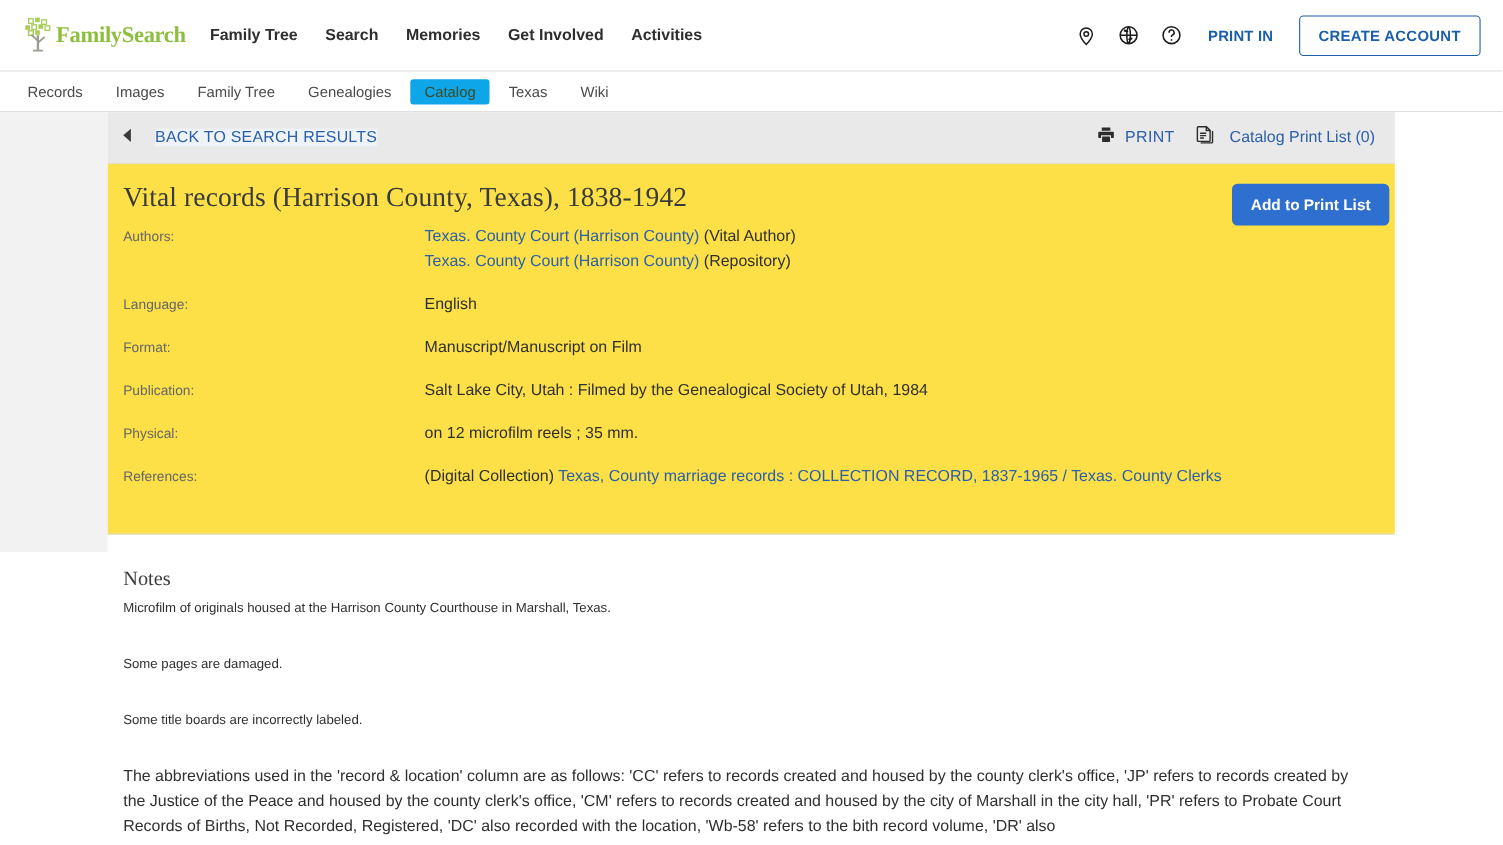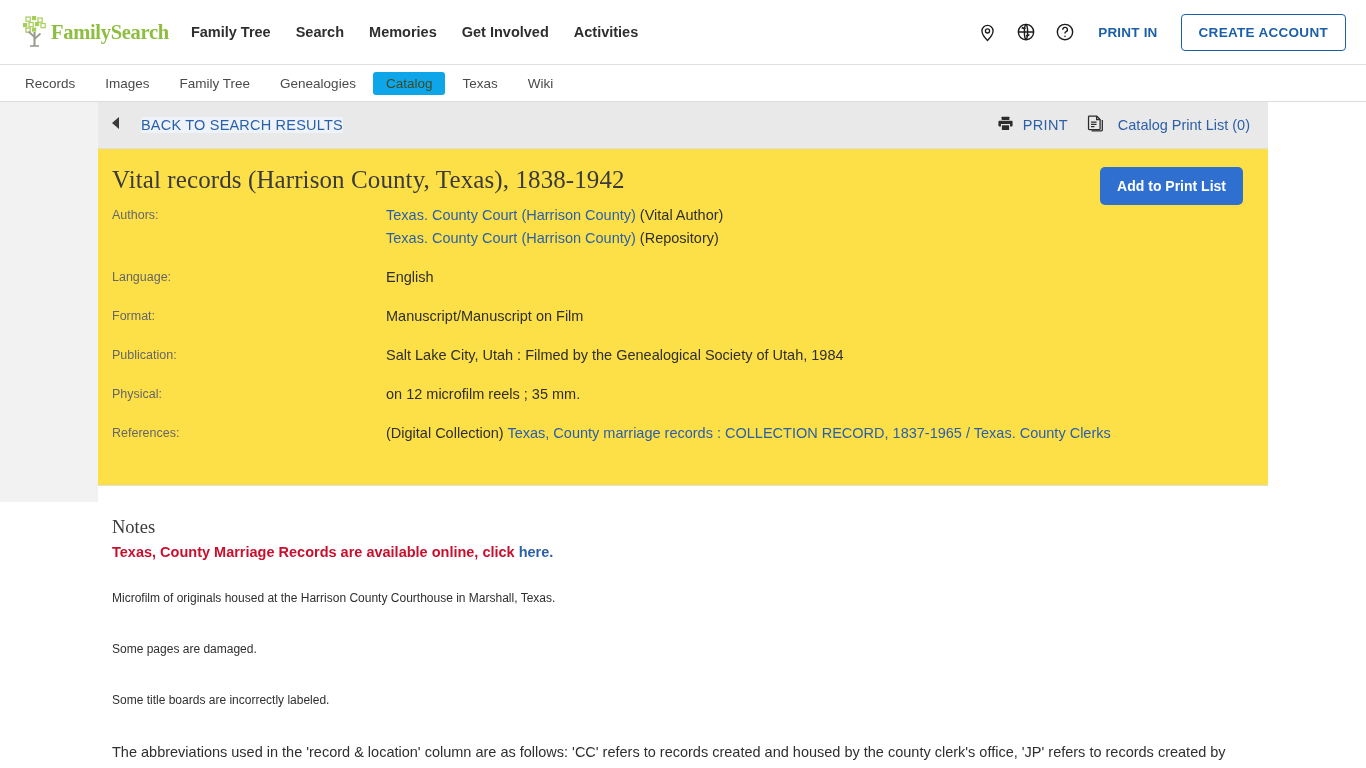--- a/index.html
+++ b/index.html
@@ -190,21 +190,21 @@
     padding-bottom: 16px !important;
     max-width: 390px;
   }
   .meta-value a, .ln {
     color: #2b5fa8;
     text-decoration: none;
     cursor: pointer;
   }
   .add-print-btn {
     position: absolute;
-    right: 25px;
+    right: 5px;
     top: 18px;
     background: #2f6fd0;
     color: #ffffff;
     border: none;
     border-radius: 5px;
     font-size: 14px;
     font-weight: bold;
     padding: 11px 17px;
     cursor: pointer;
     font-family: "Liberation Sans", sans-serif;
@@ -382,21 +382,20 @@
           <tr>
             <td class="meta-label">References:</td>
             <td class="meta-value"><span>(Digital Collection) </span><a href="#" class="ln">Texas, County marriage records : COLLECTION RECORD, 1837-1965 / Texas. County Clerks</a></td>
           </tr>
         </tbody>
       </table>
     </div>
 
     <div class="notes">
       <h2>Notes</h2>
-      <p class="note-red"><span>Texas, County Marriage Records are available online, click </span><a href="#">here.</a></p>
       <p class="note-p">Microfilm of originals housed at the Harrison County Courthouse in Marshall, Texas.</p>
       <p class="note-p">Some pages are damaged.</p>
       <p class="note-p">Some title boards are incorrectly labeled.</p>
       <p class="note-long">The abbreviations used in the 'record &amp; location' column are as follows: 'CC' refers to records created and housed by the county clerk's office, 'JP' refers to records created by the Justice of the Peace and housed by the county clerk's office, 'CM' refers to records created and housed by the city of Marshall in the city hall, 'PR' refers to Probate Court Records of Births, Not Recorded, Registered, 'DC' also recorded with the location, 'Wb-58' refers to the bith record volume, 'DR' also</p>
     </div>
 
   </div>
 </div>
 
 </body></html>

